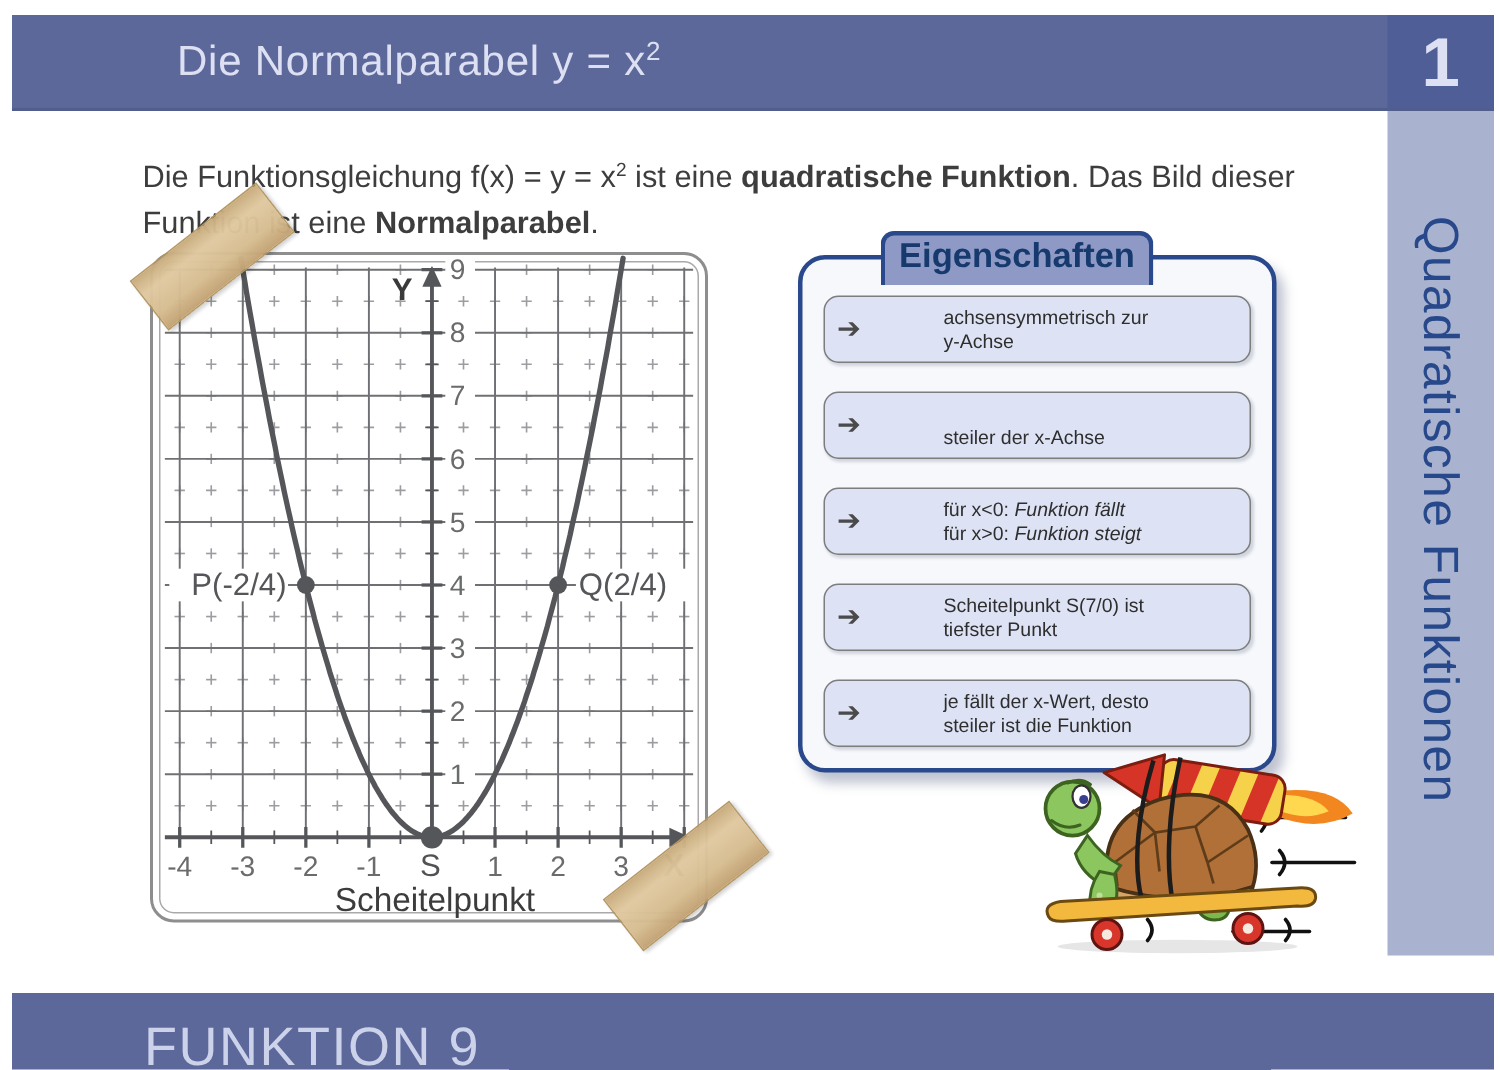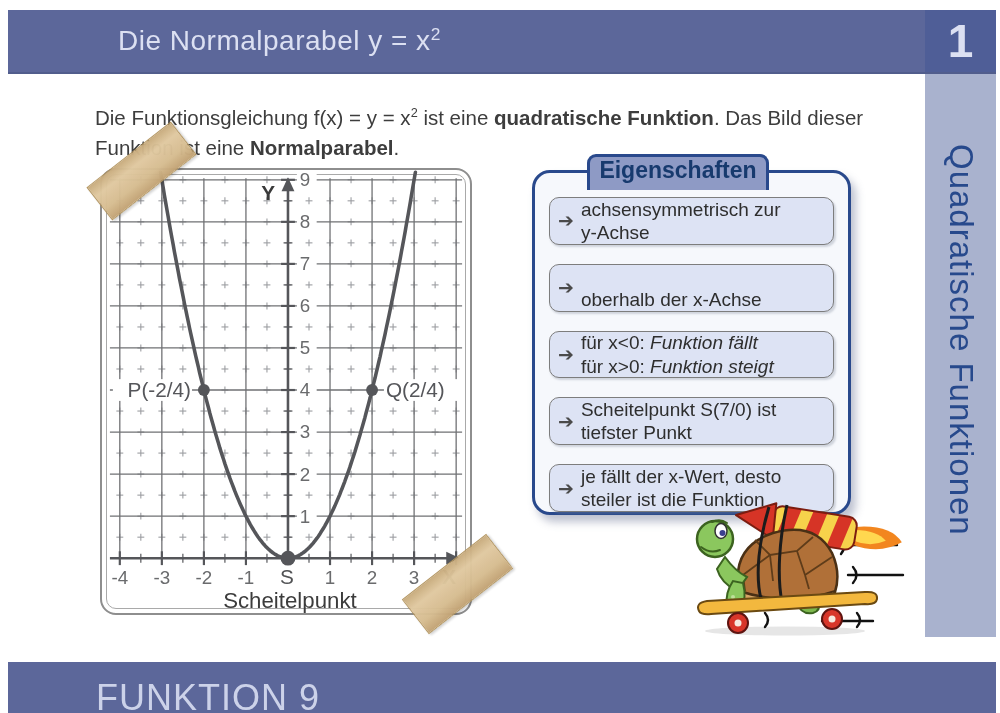--- a/index.html
+++ b/index.html
@@ -48,21 +48,21 @@
         display:flex;align-items:flex-start;justify-content:center;z-index:3;margin-left:21px;}
   .props-tab span{font-size:23px;font-weight:bold;color:var(--tab_text);}
   .props-panel{left:532px;top:170px;width:319px;height:345px;background:var(--panel_bg);
         border:3px solid var(--panel_border);border-radius:18px;box-sizing:border-box;
         box-shadow:5px 7px 8px rgba(110,120,150,.45);z-index:2;
         display:flex;flex-direction:column;gap:19px;padding:24px 14px 0 14px;}
   .prop-item{background:var(--item_bg);border:1.5px solid var(--item_border);border-radius:10px;
         min-height:45px;box-sizing:border-box;display:flex;align-items:center;
         padding:3px 8px 3px 8px;box-shadow:1.5px 2px 2px rgba(120,130,150,.3);}
   .prop-arrow{font-size:19px;color:var(--arrow);margin-right:7px;line-height:1;}
-  .prop-text{font-size:19px;line-height:1.22;color:var(--item_text);}
+  .prop-text{font-size:13px;line-height:1.22;color:var(--item_text);margin-left:48px;}
   .prop-text i{font-style:italic;}
 
   .turtle{left:685px;top:495px;width:225px;height:142px;z-index:2;}
 </style>
 </head>
 <body>
 
 <div class="abs header">
   <div class="page-title"><span>Die Normalparabel y = x</span><sup>2</sup></div>
 </div>
@@ -631,21 +631,21 @@
 </div>
 <div class="abs props-panel">
 
   <div class="prop-item">
     <span class="prop-arrow">➔</span>
     <span class="prop-text"><span>achsensymmetrisch zur</span><br><span>y-Achse</span></span>
   </div>
 
   <div class="prop-item">
     <span class="prop-arrow">➔</span>
-    <span class="prop-text"><br><span>oberhalb der x-Achse</span></span>
+    <span class="prop-text"><br><span>steiler der x-Achse</span></span>
   </div>
 
   <div class="prop-item">
     <span class="prop-arrow">➔</span>
     <span class="prop-text"><span>für x&lt;0: </span><i>Funktion fällt</i><br><span>für x&gt;0: </span><i>Funktion steigt</i></span>
   </div>
 
   <div class="prop-item">
     <span class="prop-arrow">➔</span>
     <span class="prop-text"><span>Scheitelpunkt S(7/0) ist</span><br><span>tiefster Punkt</span></span>

